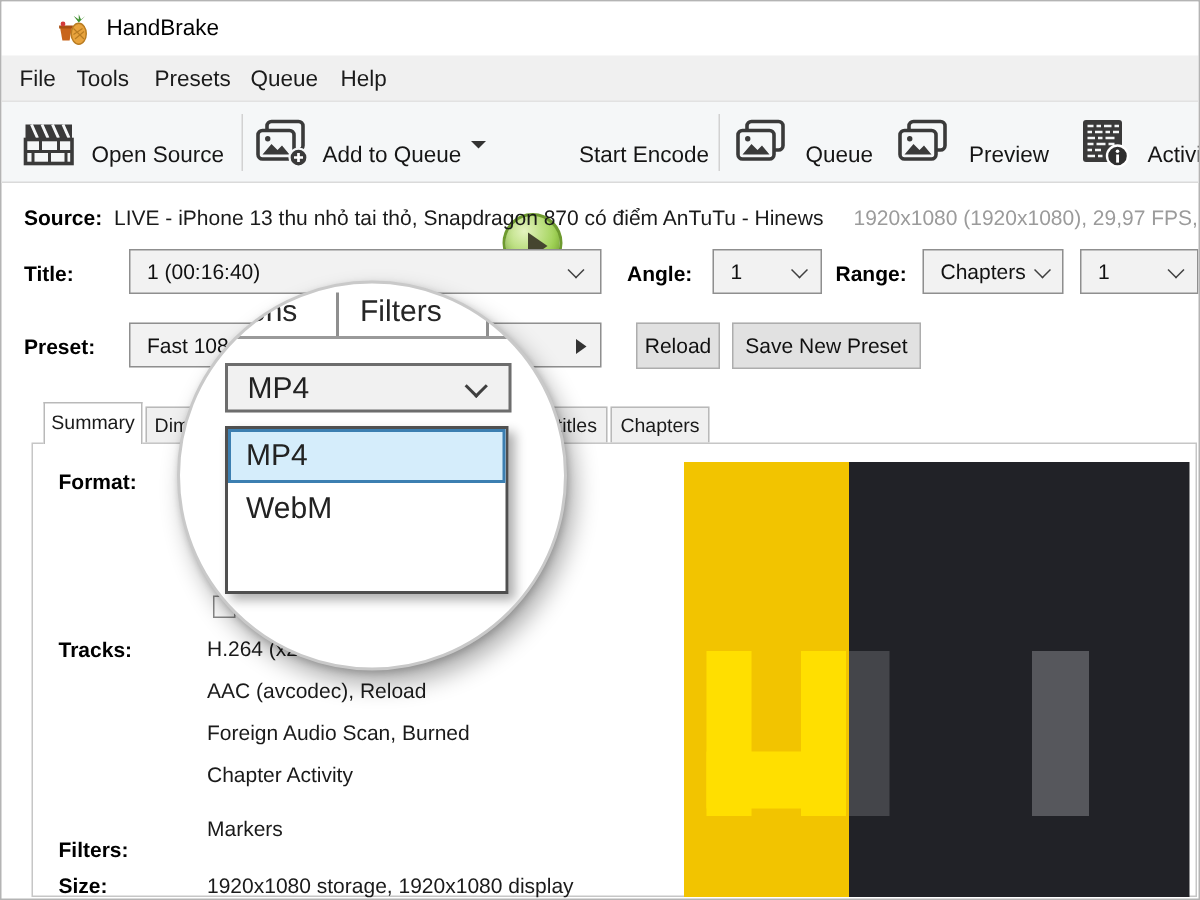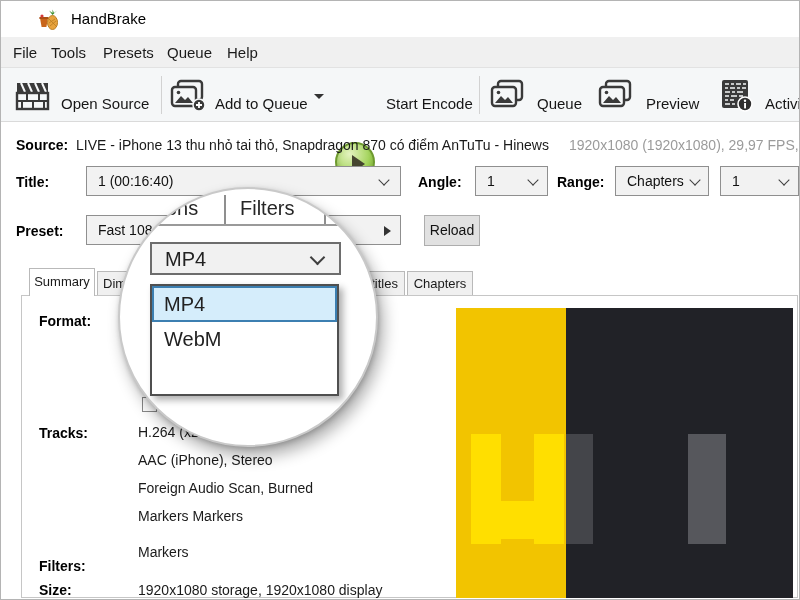--- a/index.html
+++ b/index.html
@@ -189,37 +189,38 @@
     <span class="val">1</span>
     <span class="chev" style="right:10px;top:9px;"></span>
   </div>
 
   <div class="abs t14 bold" style="left:15px;top:222px;">Preset:</div>
   <div class="combo" style="left:85px;top:214px;width:315px;height:30px;">
     <span class="val">Fast 108</span>
     <span class="abs arrow-right" style="right:9px;top:10px;"></span>
   </div>
   <div class="btn" style="left:423px;top:214px;width:56px;height:31px;line-height:29px;">Reload</div>
+  <div class="btn" style="left:487px;top:214px;width:126px;height:31px;line-height:29px;">Save New Preset</div>
 
   <div class="tab sel" style="left:28px;width:66px;">Summary</div>
   <div class="tab" style="left:96px;width:80px;">Dimensions</div>
   <div class="tab" style="left:178px;width:54px;">Filters</div>
   <div class="tab" style="left:234px;width:50px;">Video</div>
   <div class="tab" style="left:286px;width:52px;">Audio</div>
   <div class="tab" style="left:340px;width:64px;">Subtitles</div>
   <div class="tab" style="left:406px;width:66px;">Chapters</div>
 
   <div class="abs" id="panel"></div>
 
   <div class="abs t14 bold" style="left:38px;top:312px;">Format:</div>
   <div class="abs t14 bold" style="left:38px;top:424px;">Tracks:</div>
   <div class="abs t14" style="left:137px;top:423px;white-space:nowrap;">H.264 (x264), 30</div>
-  <div class="abs t14" style="left:137px;top:451px;white-space:nowrap;">AAC (iPhone), Stereo</div>
+  <div class="abs t14" style="left:137px;top:451px;white-space:nowrap;">AAC (avcodec), Reload</div>
   <div class="abs t14" style="left:137px;top:479px;white-space:nowrap;">Foreign Audio Scan, Burned</div>
-  <div class="abs t14" style="left:137px;top:507px;white-space:nowrap;">Markers Markers</div>
+  <div class="abs t14" style="left:137px;top:507px;white-space:nowrap;">Chapter Activity</div>
   <div class="abs t14 bold" style="left:38px;top:543px;margin-top:14px;">Filters:</div>
   <div class="abs t14" style="left:137px;top:543px;">Markers</div>
   <div class="abs t14 bold" style="left:38px;top:581px;">Size:</div>
   <div class="abs t14" style="left:137px;top:581px;white-space:nowrap;">1920x1080 storage, 1920x1080 display</div>
 
   <div class="abs" id="clipped-checkbox"></div>
 
   <div class="abs" id="preview">
     <div class="abs" style="left:0;top:0;width:110px;height:290px;background:#f2c400;"></div>
     <div class="abs" style="left:15px;top:126px;width:30px;height:110px;background:#ffdf00;"></div>

